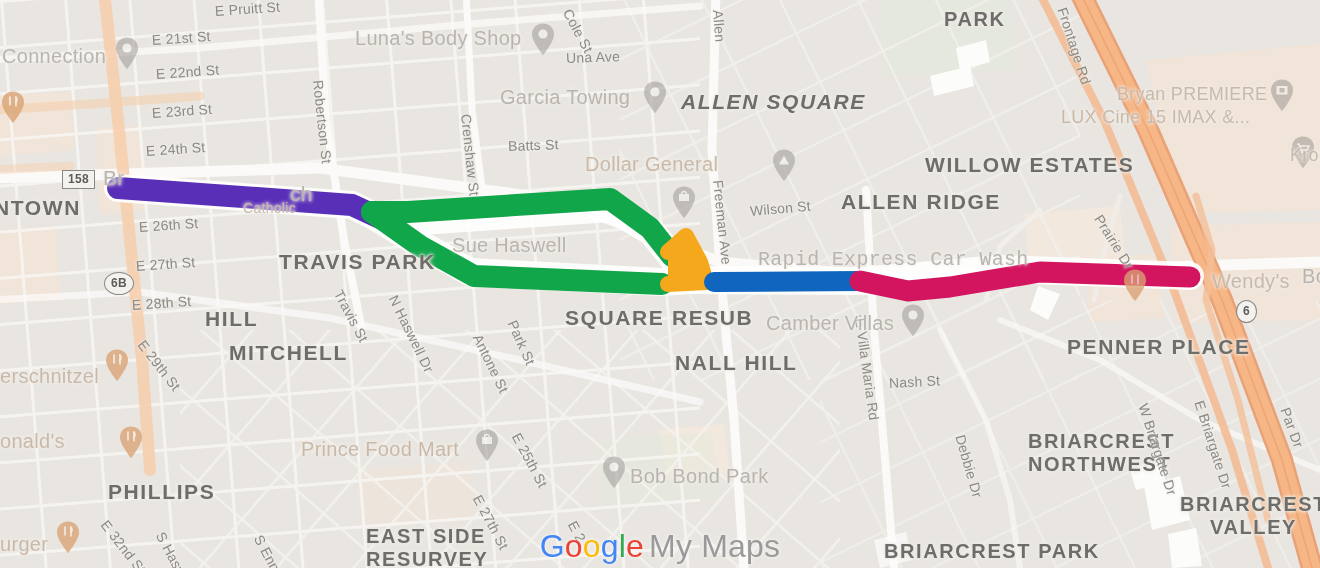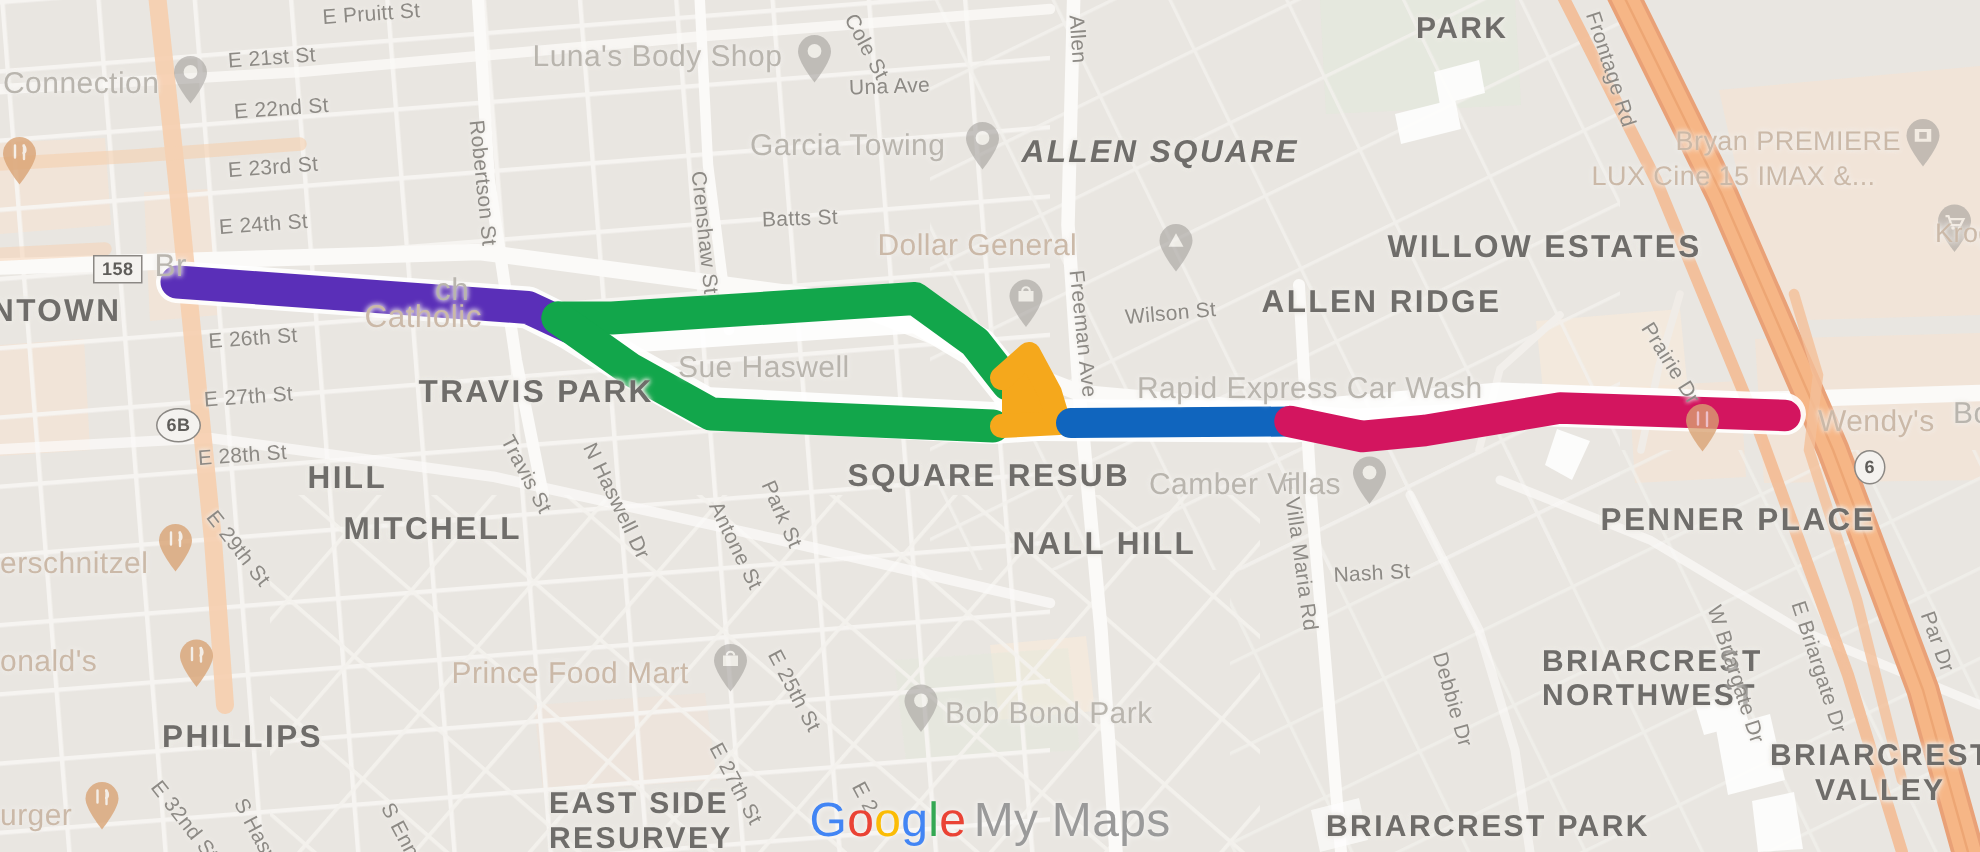--- a/index.html
+++ b/index.html
@@ -328,31 +328,31 @@
       <div class="lbl street" style="left: 1199px; top: 393px; font-size: 14px; transform: rotate(72deg);">E Briargate Dr</div>
       <div class="lbl street" style="left: 1285px; top: 400px; font-size: 14px; transform: rotate(70deg);">Par Dr</div>
       <div class="lbl poi" style="left: 2px; top: 45px; font-size: 20px;">Connection</div>
       <div class="lbl poi" style="left: 355px; top: 27px; font-size: 20px;">Luna's Body Shop</div>
       <div class="lbl poi" style="left: 500px; top: 86px; font-size: 20px;">Garcia Towing</div>
       <div class="lbl poi warm" style="left: 585px; top: 153px; font-size: 20px;">Dollar General</div>
       <div class="lbl poi warm" style="left: 1117px; top: 84px; font-size: 18px;">Bryan PREMIERE</div>
       <div class="lbl poi warm" style="left: 1061px; top: 107px; font-size: 18px;">LUX Cine 15 IMAX &amp;...</div>
       <div class="lbl poi warm" style="left: 1290px; top: 145px; font-size: 18px; text-align: right;">Kroger</div>
       <div class="lbl poi" style="left: 452px; top: 234px; font-size: 20px;">Sue Haswell</div>
-      <div class="lbl poi" style="left: 758px; top: 248px; font-size: 20px;">Rapid Express Car Wash</div>
+      <div class="lbl poi" style="left: 758px; top: 248px; font-size: 20px; font-family: Liberation Mono, monospace;">Rapid Express Car Wash</div>
       <div class="lbl poi" style="left: 766px; top: 312px; font-size: 20px;">Camber Villas</div>
       <div class="lbl poi warm" style="left: 1212px; top: 270px; font-size: 20px;">Wendy's</div>
       <div class="lbl poi" style="left: 1302px; top: 265px; font-size: 20px;">Bo</div>
       <div class="lbl poi" style="left: 630px; top: 465px; font-size: 20px;">Bob Bond Park</div>
       <div class="lbl poi warm" style="left: 301px; top: 438px; font-size: 20px;">Prince Food Mart</div>
       <div class="lbl poi warm" style="left: 0px; top: 430px; font-size: 20px;">onald's</div>
       <div class="lbl poi warm" style="left: 0px; top: 365px; font-size: 20px;">erschnitzel</div>
       <div class="lbl poi warm" style="left: 0px; top: 533px; font-size: 20px;">urger</div>
       <div class="lbl poi" style="left: 103px; top: 166px; font-size: 21px;">Br</div>
-      <div class="lbl poi warm" style="left: 243px; top: 200px; font-size: 21px;">Catholic</div>
+      <div class="lbl poi warm" style="left: 243px; top: 200px; font-size: 14px;">Catholic</div>
       <div class="lbl poi" style="left: 290px; top: 182px; font-size: 21px;">ch</div>
     </div>
 
   <div id="watermark">
     <span class="g"><span style="color: rgb(66, 133, 244);">G</span><span style="color: rgb(234, 67, 53);">o</span><span style="color: rgb(251, 188, 5);">o</span><span style="color: rgb(66, 133, 244);">g</span><span style="color: rgb(52, 168, 83);">l</span><span style="color: rgb(234, 67, 53);">e</span></span><span class="mym">My Maps</span>
   </div>
 
 </div>
 
 </body></html>

